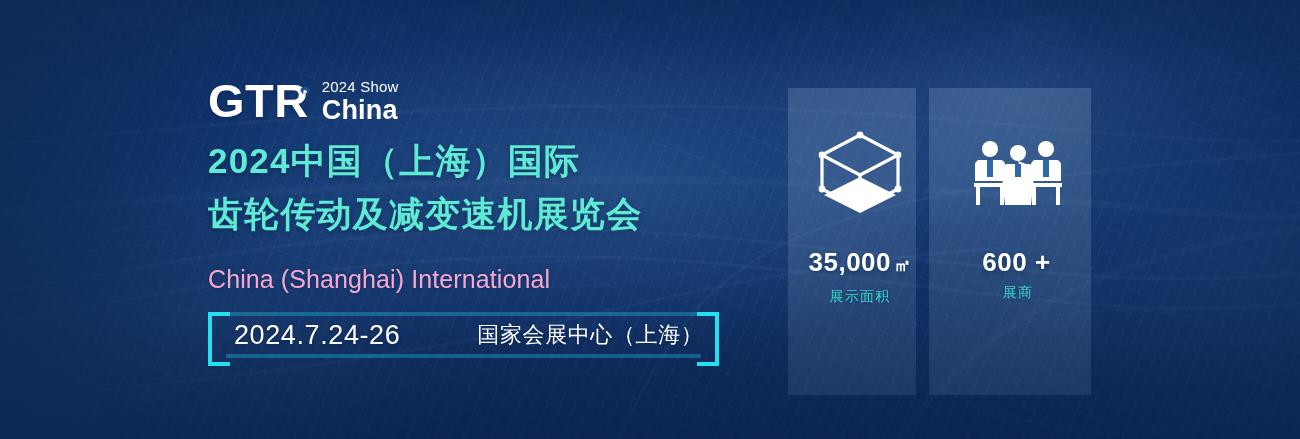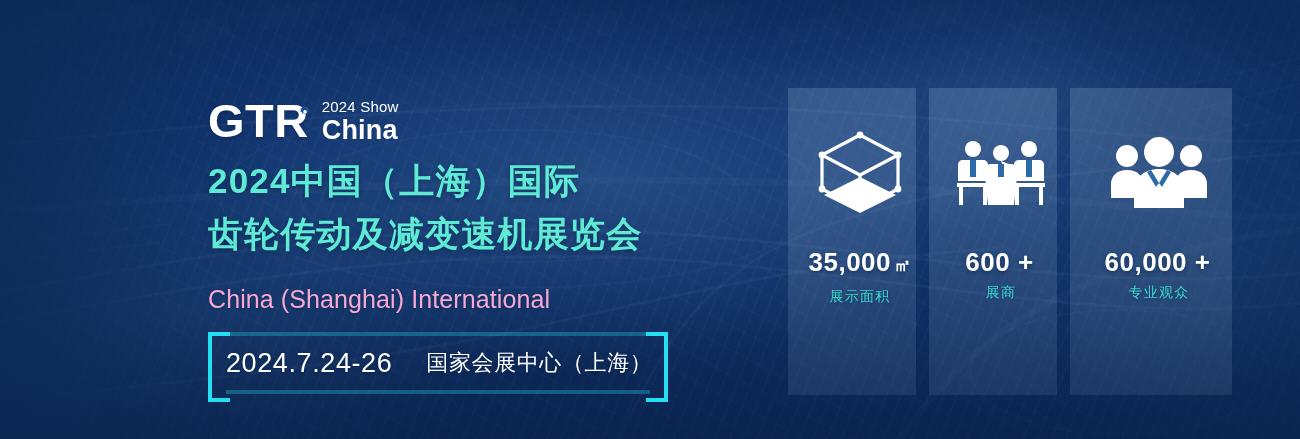--- a/index.html
+++ b/index.html
@@ -54,21 +54,21 @@
   
   .bg-leftfade{
     position:absolute;left:0;top:0;bottom:0;width:210px;
     background:linear-gradient(90deg,rgba(14,46,92,.62),rgba(14,46,92,0));
   }
 
   
   .left-block{position:absolute;left:208px;top:78px;width:540px;}
 
   
-  .logo-row{display:flex;align-items:flex-start;height:52px;margin-top:20px;}
+  .logo-row{display:flex;align-items:flex-start;height:52px;}
   .logo-gtr{
     position:relative;
     font-size:47px;line-height:46px;font-weight:700;color:#ffffff;
     letter-spacing:.5px;
     font-family:"Liberation Sans","DejaVu Sans",sans-serif;
     text-shadow:0 1px 3px rgba(0,20,50,.35);
   }
   .logo-gear{
     position:absolute;right:-3px;top:7px;width:14px;height:14px;
   }
@@ -97,21 +97,21 @@
     margin-top:28px;
     font-size:25px;line-height:30px;color:#f9a8d4;font-weight:400;
     letter-spacing:.1px;white-space:nowrap;
     text-shadow:0 1px 3px rgba(0,25,60,.30);
   }
 
   
   .info-box{
     position:relative;margin-top:18px;
     display:inline-flex;align-items:center;
-    height:62px;padding:0 16px 0 18px;
+    height:46px;padding:0 16px 0 26px;gap:43px;
   }
   .info-box .brk{position:absolute;width:18px;height:100%;pointer-events:none;}
   .info-box .brk.l{left:0;top:0;border-left:4px solid #23dff0;border-top:4px solid #23dff0;border-bottom:4px solid #23dff0;}
   .info-box .brk.r{right:0;top:0;border-right:4px solid #23dff0;border-top:4px solid #23dff0;border-bottom:4px solid #23dff0;}
   .info-box .rule{position:absolute;left:18px;right:18px;height:4px;background:rgba(35,223,240,.30);}
   .info-box .rule.t{top:0;}
   .info-box .rule.b{bottom:0;}
   .info-date{
     font-size:27px;color:#ffffff;font-weight:400;letter-spacing:.6px;
     text-shadow:0 1px 3px rgba(0,22,55,.35);
@@ -293,38 +293,15 @@
           <path d="M30 40h32l-3 28H33z"></path>
         </svg>
       </div>
       <div class="stat-num">
         <span>600 +</span>
         <span class="unit"></span>
       </div>
       <div class="stat-label">展商</div>
     </div>
 
-    <div class="stat-panel wide">
-      <div class="stat-icon">
-        <svg width="100" height="74" viewBox="0 0 100 74" fill="#ffffff">
-
-          <circle cx="18" cy="20" r="11"></circle>
-          <path d="M18 34c-10 0-16 6-16 14v14h32V48c0-8-6-14-16-14z"></path>
-
-          <circle cx="82" cy="20" r="11"></circle>
-          <path d="M82 34c10 0 16 6 16 14v14H66V48c0-8 6-14 16-14z"></path>
-
-          <circle cx="50" cy="16" r="15"></circle>
-          <path d="M50 33c-16 0-25 10-25 22v17h50V55c0-12-9-22-25-22z"></path>
-
-          <path d="M42 34 L50 47 L58 34 L62 36 L50 56 L38 36z" fill="#2f6aa8"></path>
-          <path d="M50 47 L54 52 L51 68 L49 68 L46 52z" fill="#ffffff"></path>
-        </svg>
-      </div>
-      <div class="stat-num">
-        <span>60,000 +</span>
-        <span class="unit"></span>
-      </div>
-      <div class="stat-label">专业观众</div>
-    </div>
 
   </div>
 </div>
 
 </body></html>

